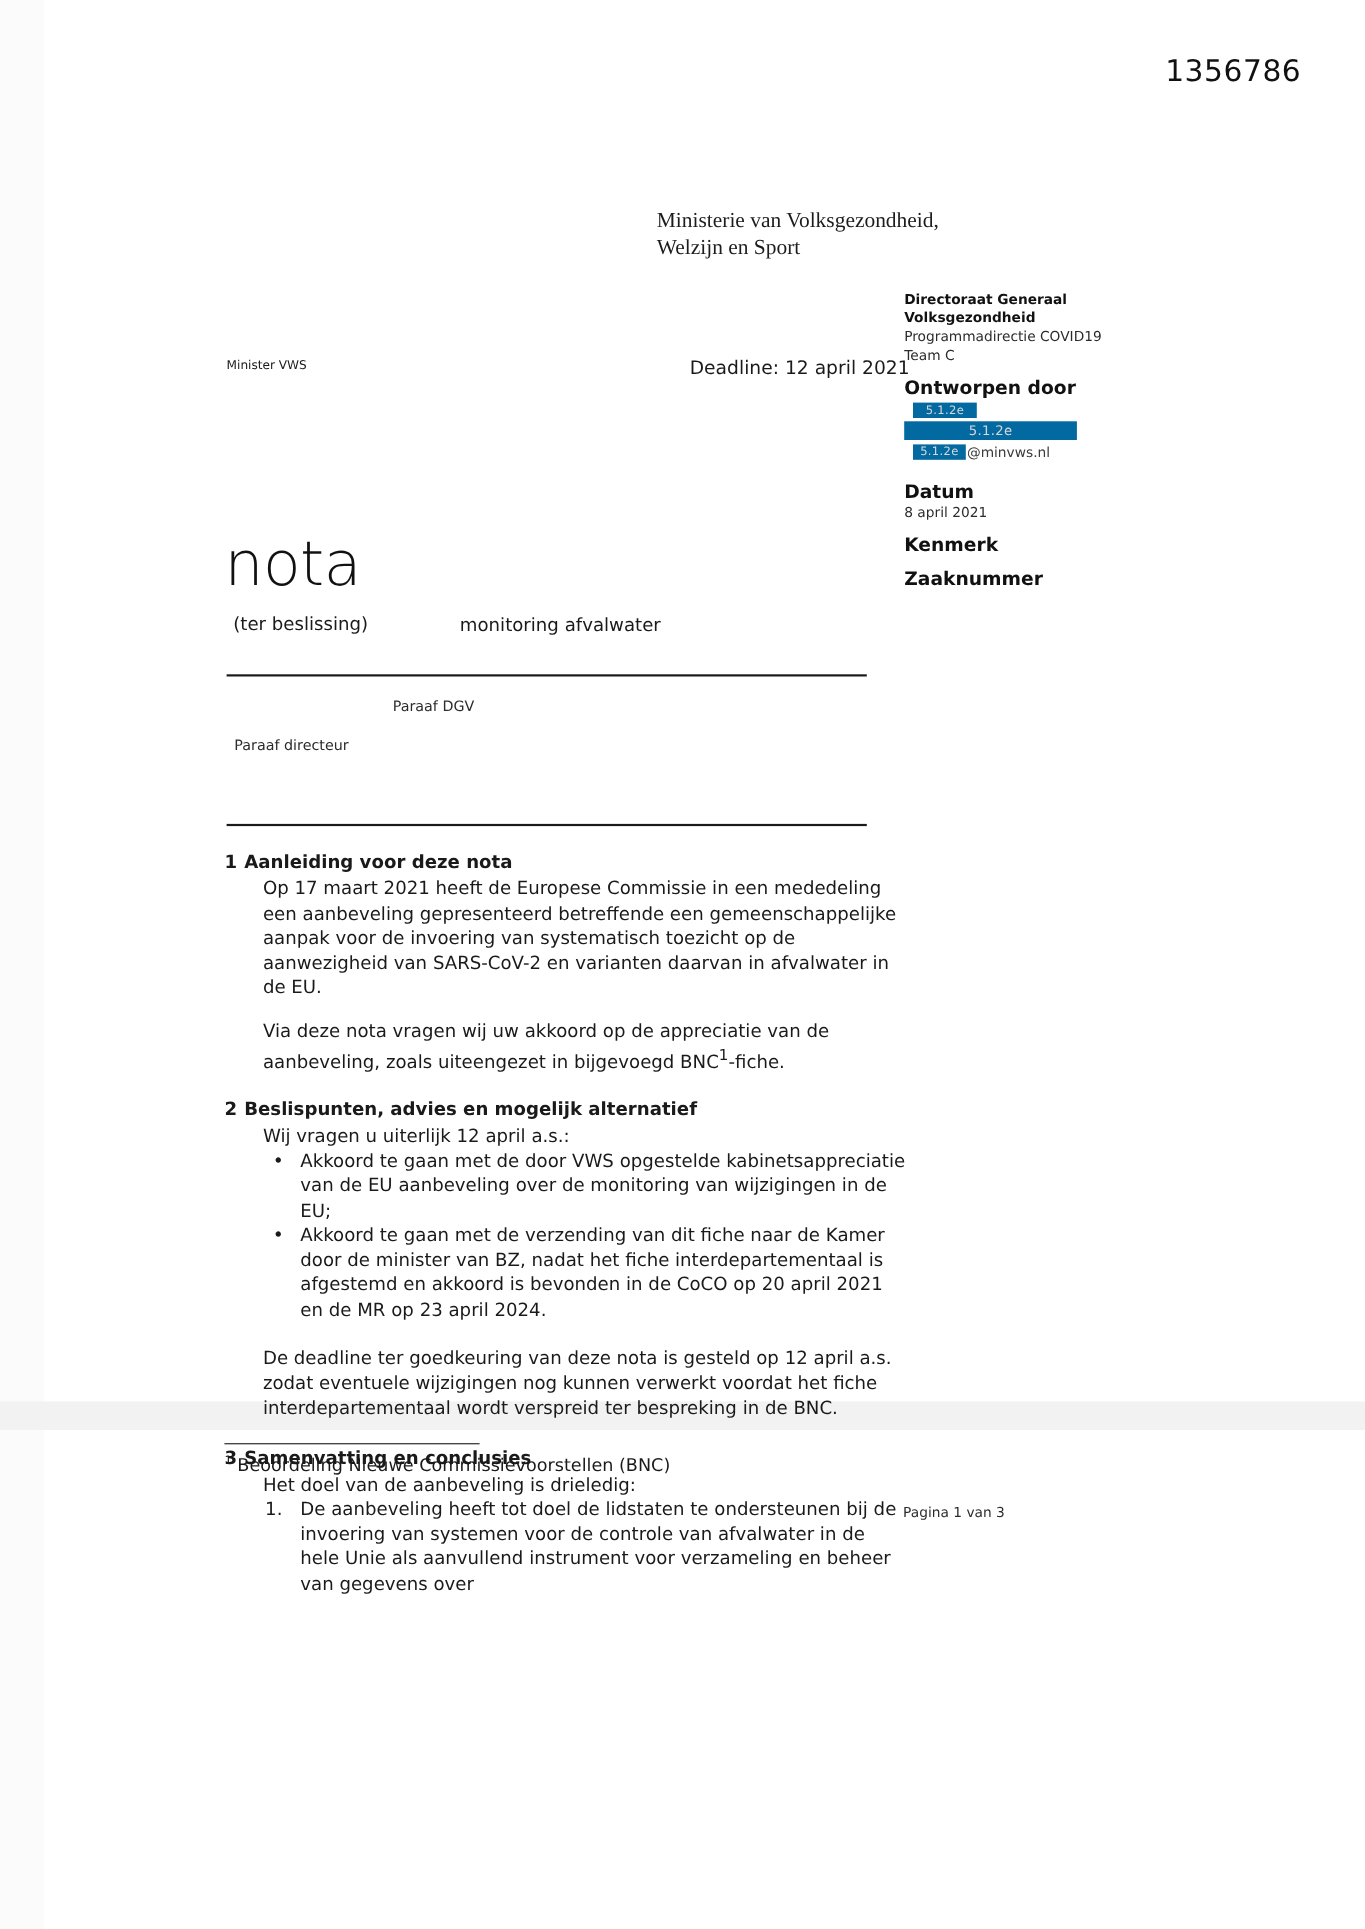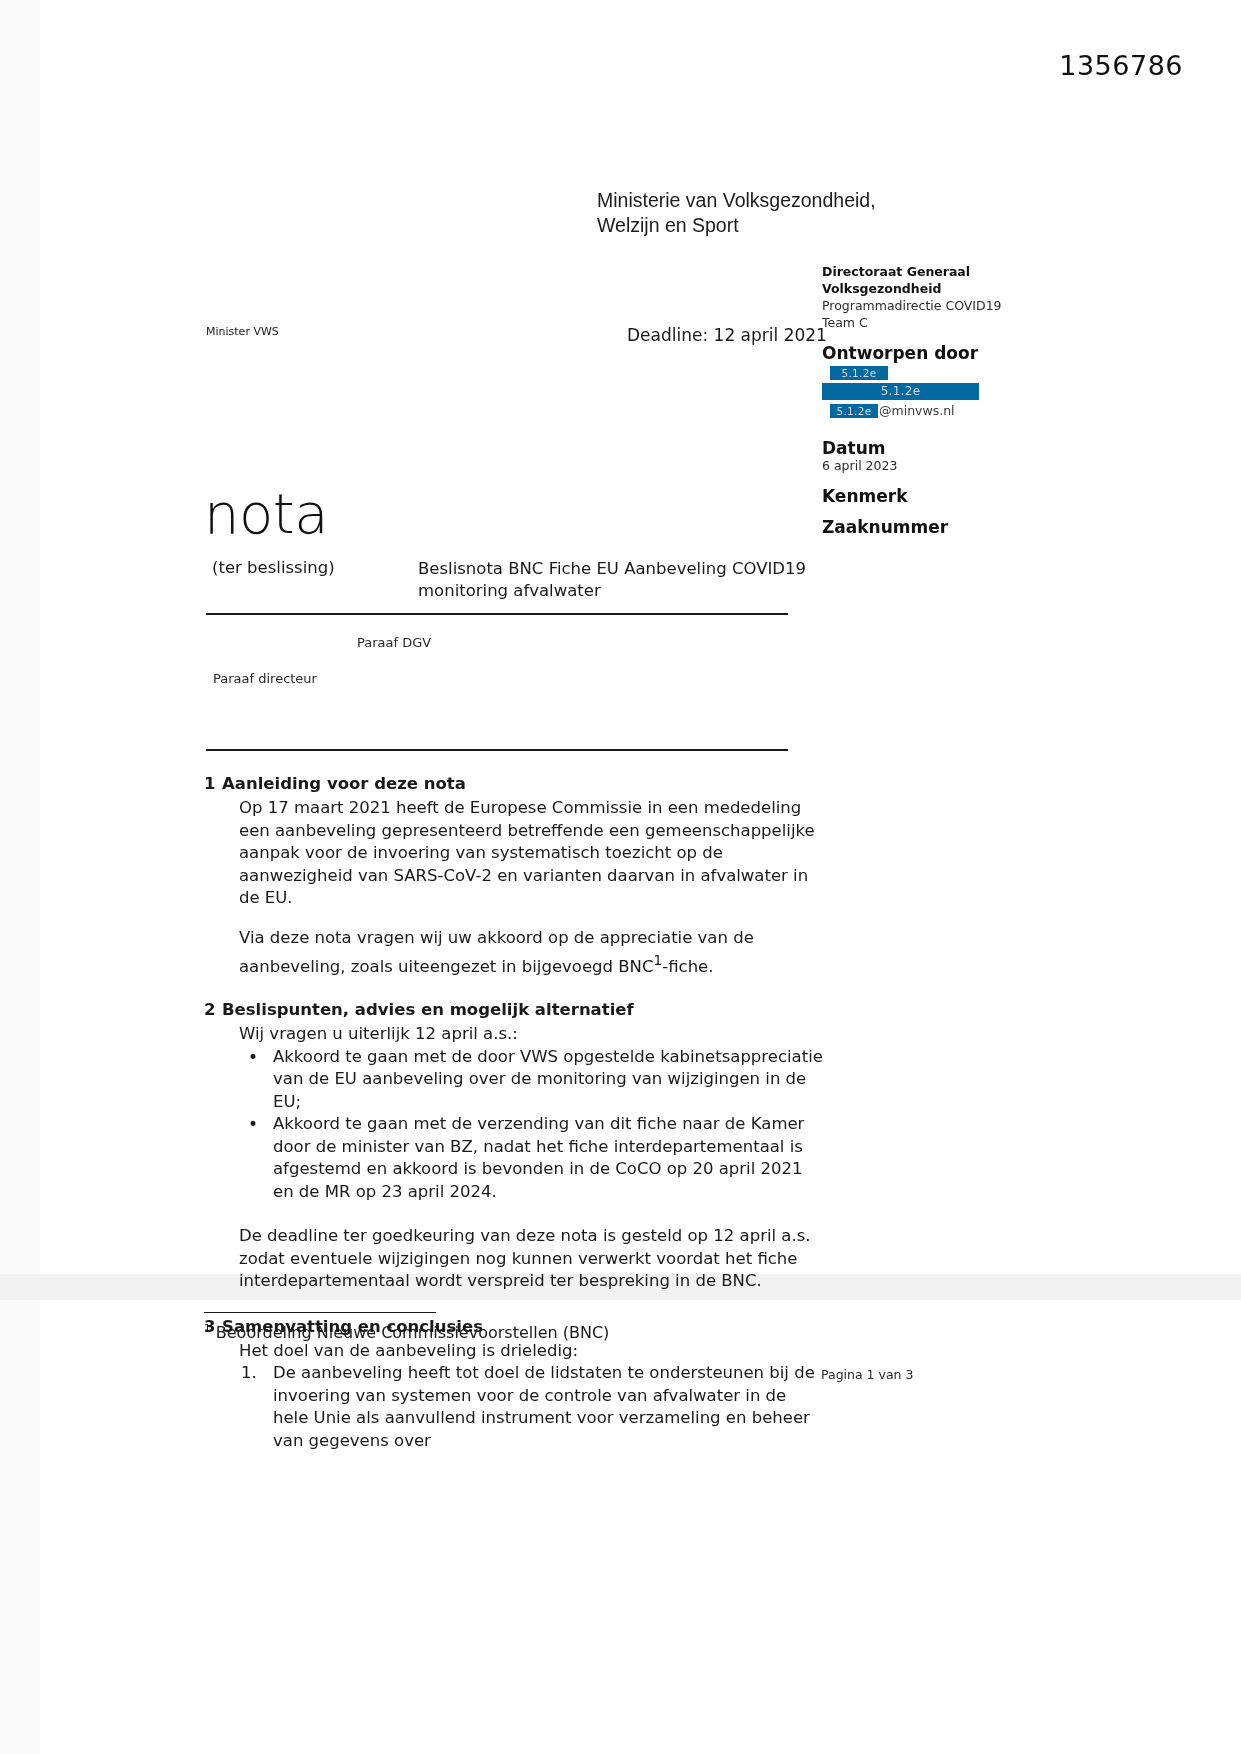--- a/index.html
+++ b/index.html
@@ -47,21 +47,21 @@
     font-size: 27px;
     letter-spacing: 0.5px;
     color: #111;
   }
 
   
   .ministry {
     position: absolute;
     left: 597px;
     top: 188px;
-    font-family: Liberation Sans, sans-serif;
+    font-family: Liberation Serif, serif;
     font-size: 19.5px;
     line-height: 25px;
     color: #1c1c1c;
   }
 
   
   .addressee {
     position: absolute;
     left: 206px;
     top: 325px;
@@ -304,36 +304,35 @@
     <div class="redact-row">
       <span class="redact redact-b">5.1.2e</span>
     </div>
     <div class="redact-row">
       <span class="redact redact-c">5.1.2e</span><span class="email-tail">@minvws.nl</span>
     </div>
 
     <div class="meta-gap-md"></div>
 
     <div class="meta-label">Datum</div>
-    <div class="meta-value">6 april 2023</div>
+    <div class="meta-value">8 april 2021</div>
 
     <div class="meta-gap-sm"></div>
 
     <div class="meta-label">Kenmerk</div>
 
     <div class="meta-gap-sm"></div>
 
     <div class="meta-label">Zaaknummer</div>
   </div>
 
   <div class="nota-title">nota</div>
 
   <div class="ter-beslissing">(ter beslissing)</div>
   <div class="subject">
-    <div>Beslisnota BNC Fiche EU Aanbeveling COVID19</div>
     <div>monitoring afvalwater</div>
   </div>
 
   <div class="rule rule-1"></div>
 
   <div class="paraaf-dir">Paraaf directeur</div>
   <div class="paraaf-dgv">Paraaf DGV</div>
 
   <div class="rule rule-2"></div>
 

